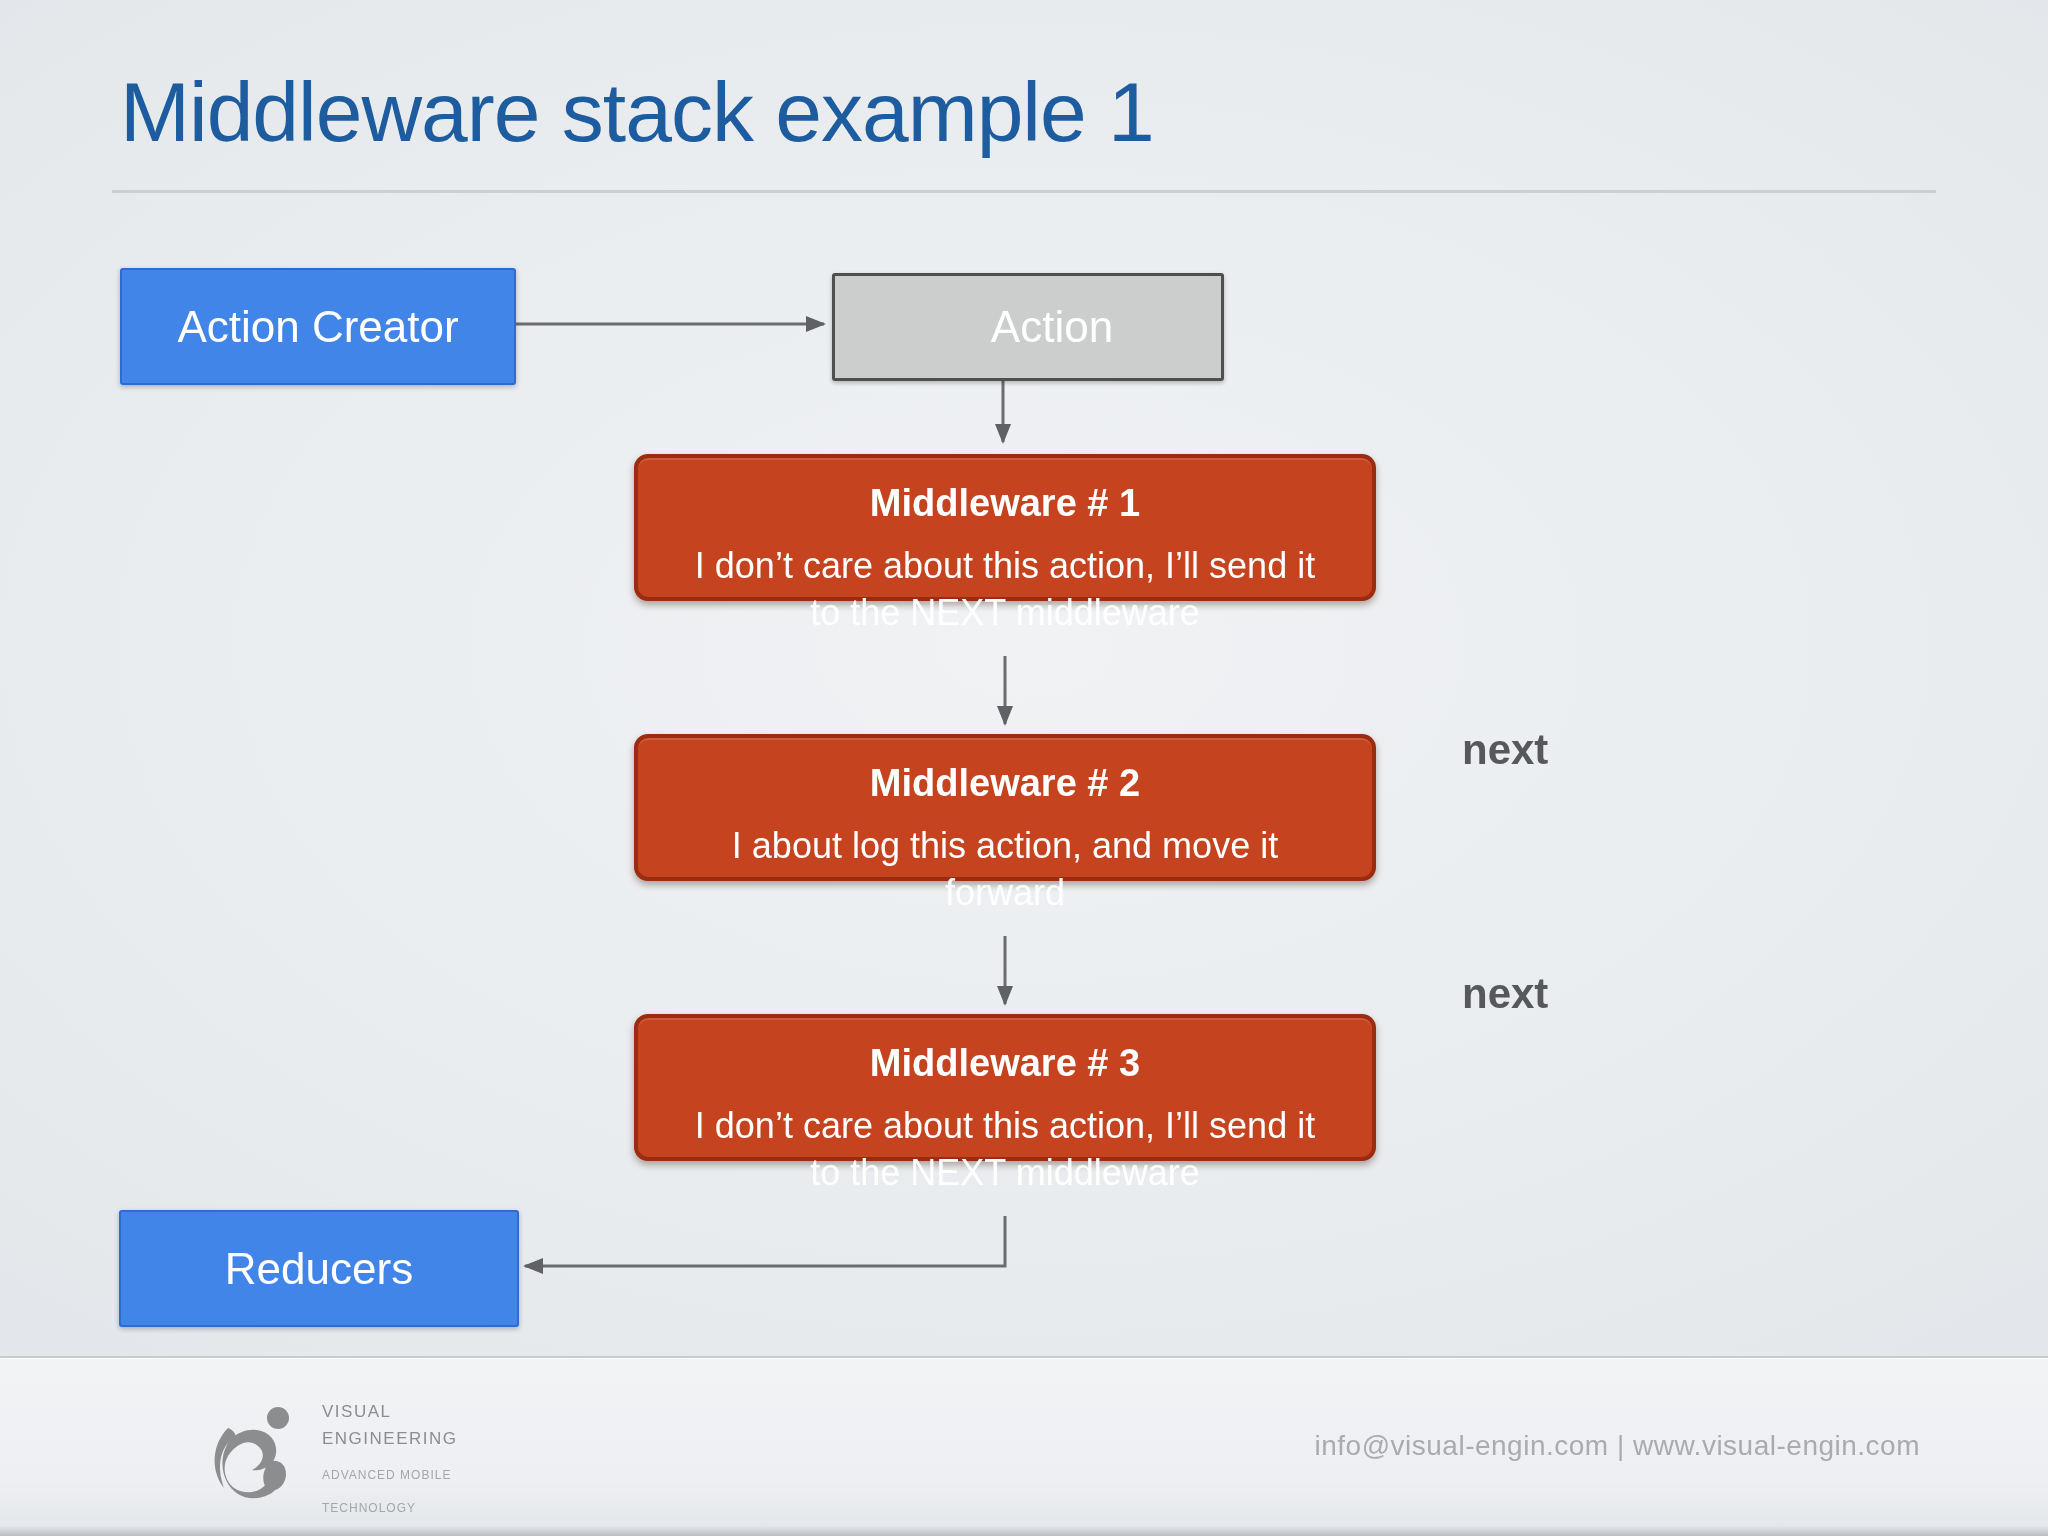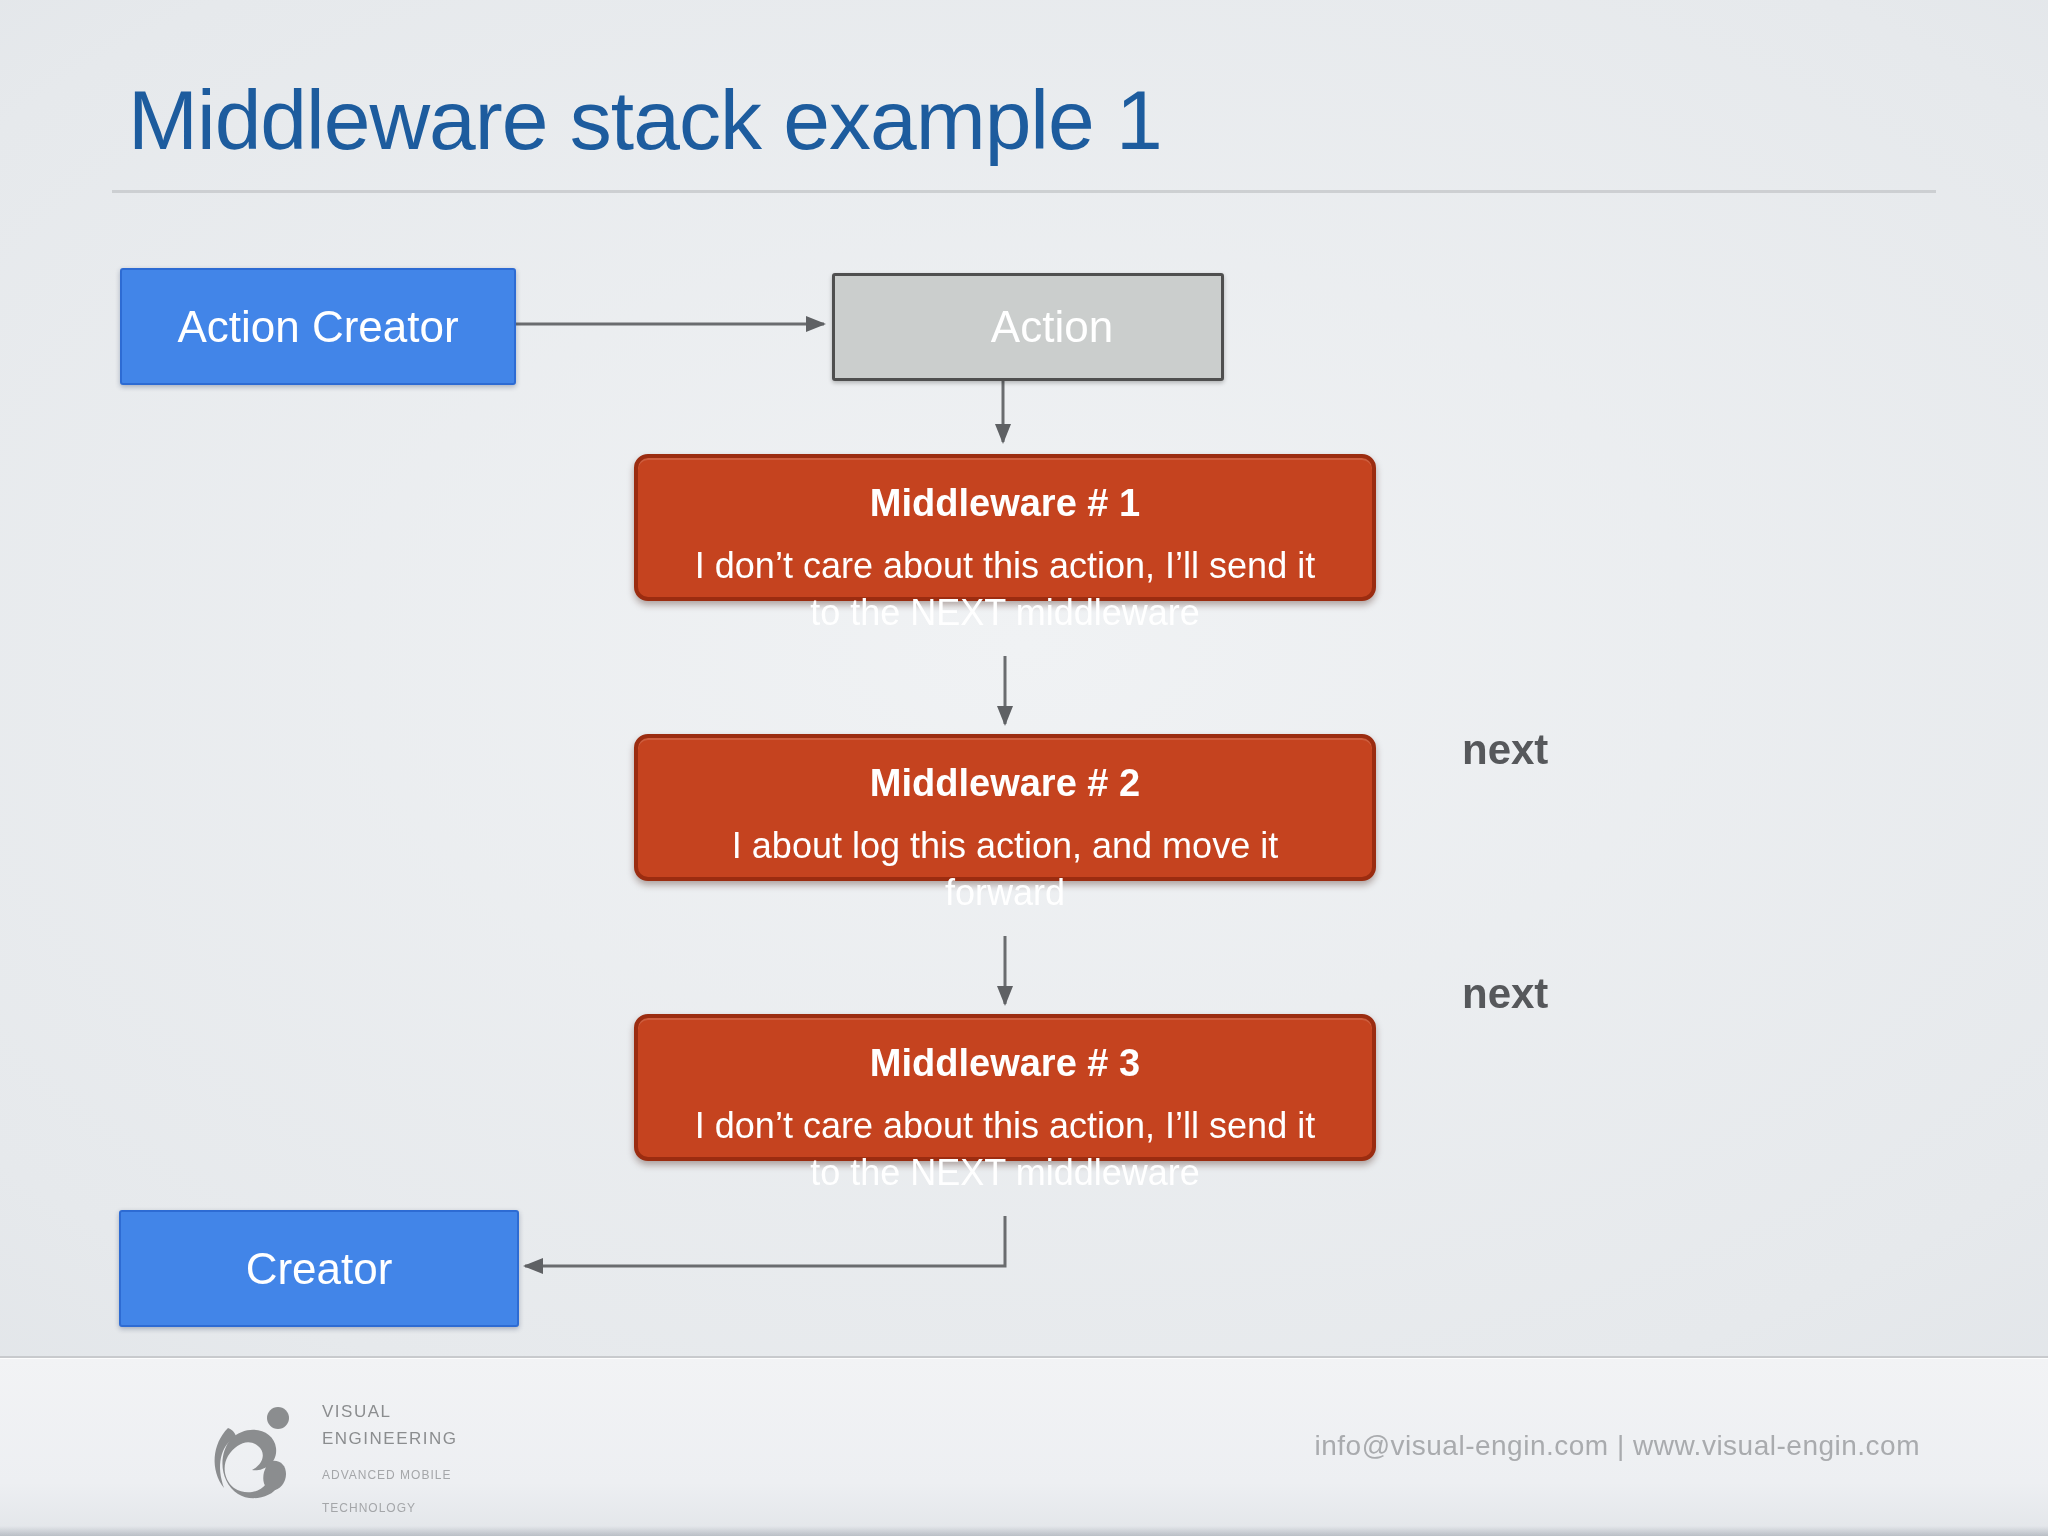--- a/index.html
+++ b/index.html
@@ -6,21 +6,21 @@
   .slide{
     position:relative;width:2048px;height:1536px;overflow:hidden;
     font-family:"Liberation Sans",sans-serif;
     background:radial-gradient(ellipse 130% 105% at 50% 42%, #f0f2f4 0%, #e6e9ec 50%, #d4d9df 100%);
   }
   .slide::after{
     content:"";position:absolute;left:0;right:0;bottom:0;height:10px;
     background:linear-gradient(rgba(255,255,255,0), rgba(110,120,132,.35));
   }
   .title{
-    position:absolute;left:120px;top:62px;margin:8px;
+    position:absolute;left:120px;top:62px;margin:0;
     font-size:84px;font-weight:normal;line-height:100px;
     color:var(--title_blue,#1d5c9e);letter-spacing:-1px;
   }
   .title-rule{
     position:absolute;left:112px;top:190px;width:1824px;height:3px;
     background:#c6c8ca;opacity:.8;
   }
   svg.connectors{position:absolute;left:0;top:0;width:2048px;height:1536px;}
   .node{
     position:absolute;display:flex;align-items:center;justify-content:center;
@@ -110,21 +110,21 @@
     <div class="mw-body">I about log this action, and move it
 forward</div>
   </div>
 
   <div class="mw mw3">
     <div class="mw-title">Middleware # 3</div>
     <div class="mw-body">I don’t care about this action, I’ll send it
 to the NEXT middleware</div>
   </div>
 
-  <div class="node blue reducers">Creator</div>
+  <div class="node blue reducers">Reducers</div>
 
   <div class="annot bold next1">next</div>
   <div class="annot bold next2">next</div>
 
   <div class="footer-area"></div>
   <div class="footer-rule"></div>
 
   <svg class="logo-mark" viewBox="0 0 100 100">
     <g fill="#8b8d8f">
       <circle cx="76" cy="18" r="11"></circle>

